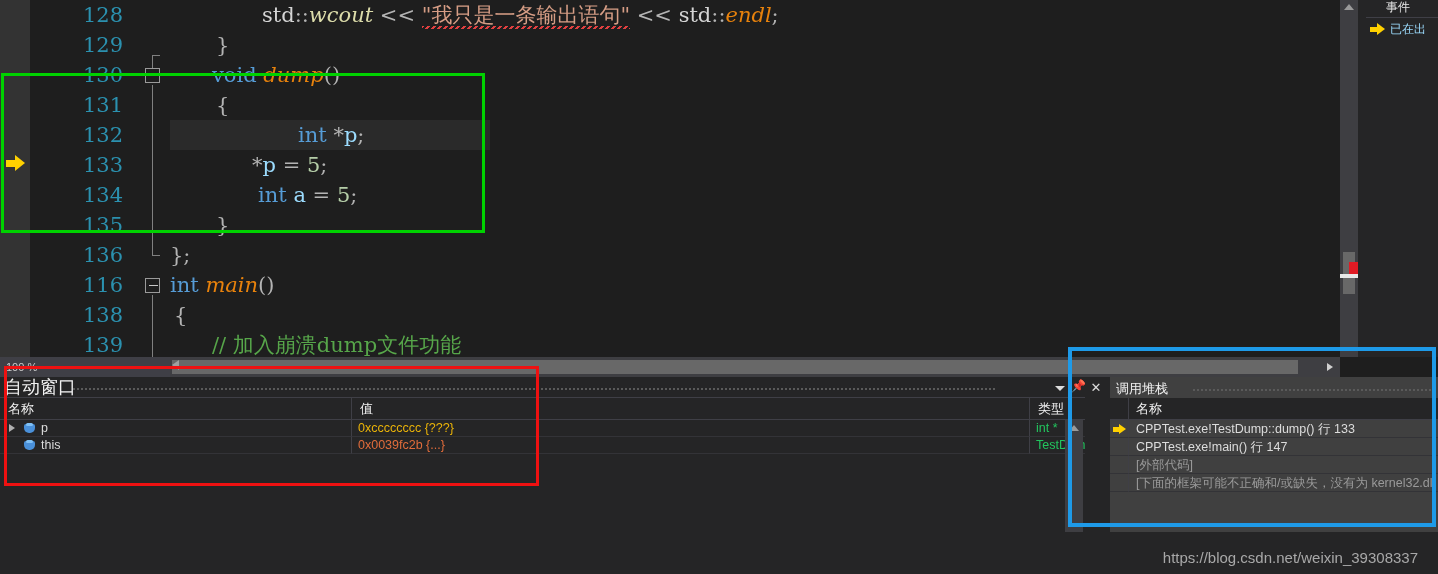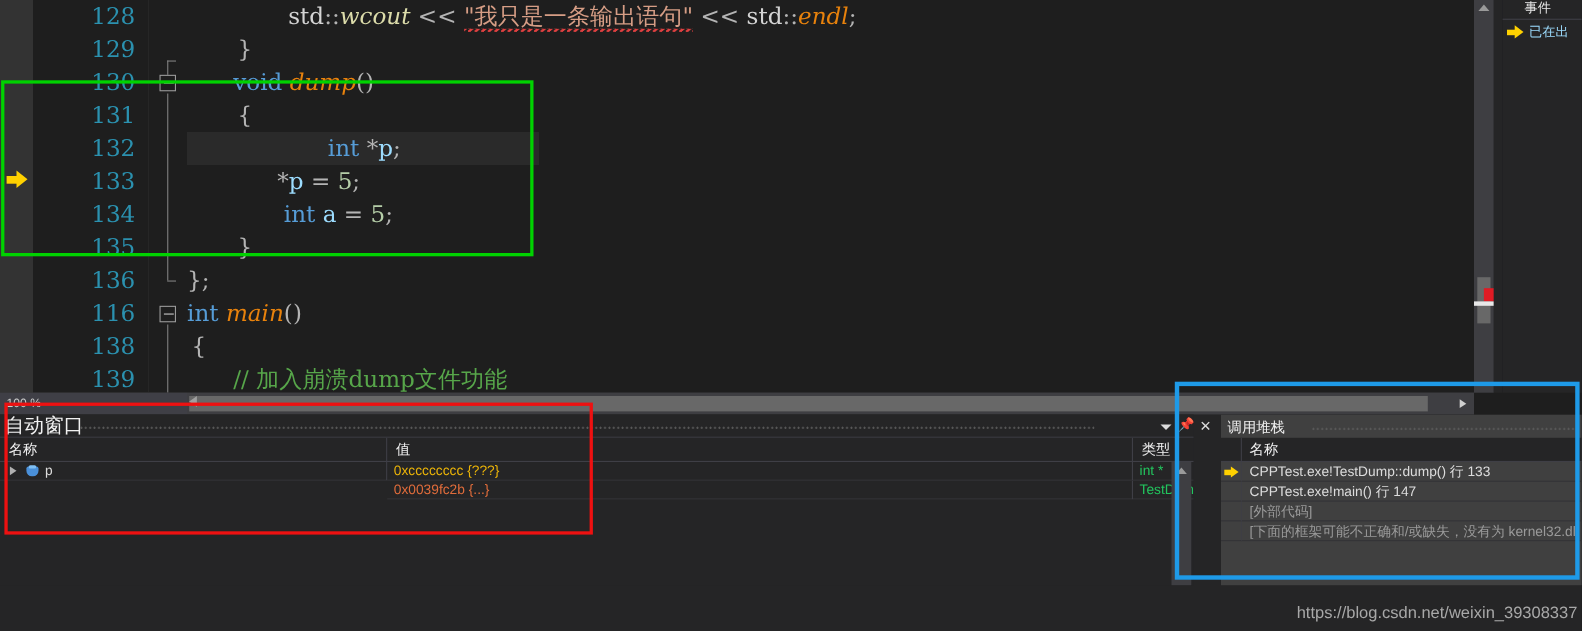--- a/index.html
+++ b/index.html
@@ -271,21 +271,21 @@
   }
   .cs-text.muted { color:#9a9a9a; }
   .cs-arrow { position:absolute; left:3px; top:4px; width:13px; height:11px; }
   .cs-arrow:before { content:''; position:absolute; left:0; top:3px; width:7px; height:5px; background:#ffd100; }
   .cs-arrow:after {
     content:''; position:absolute; left:6px; top:0; width:0;height:0;
     border-top:5.5px solid transparent;border-bottom:5.5px solid transparent;border-left:7px solid #ffd100;
   }
 
   .watermark {
-    position:absolute; right:4px; bottom:8px; color:#a8a8a8; font-size:15px;
+    position:absolute; right:20px; bottom:8px; color:#a8a8a8; font-size:15px;
   }
 
   
   .anno { position:absolute; pointer-events:none; }
   .anno-green { left:1px; top:73px; width:484px; height:160px; border:3px solid #00d200; }
   .anno-red   { left:4px; top:366px; width:535px; height:120px; border:3px solid #ee1111; }
   .anno-blue  { left:1068px; top:347px; width:368px; height:180px; border:4px solid #1e9ae8; }
 </style>
 </head>
 <body>
@@ -433,20 +433,24 @@
         <div class="gr-name">
           <span class="expander"></span>
           <span class="var-ico"></span>
           <span class="gr-label">p</span>
         </div>
         <div class="gr-value">0xcccccccc {???}</div>
         <div class="gr-type">int *</div>
       </div>
 
       <div class="grid-row" style="top:60px;">
+        <div class="gr-name">
+          <span class="var-ico"></span>
+          <span class="gr-label">this</span>
+        </div>
         <div class="gr-value val-changed">0x0039fc2b {...}</div>
         <div class="gr-type">TestDum</div>
       </div>
 
       <div class="autos-vscroll"></div>
     </div>
 
     <div class="callstack-panel">
       <span class="cs-title">调用堆栈</span>
       <span class="cs-dotted"></span>

